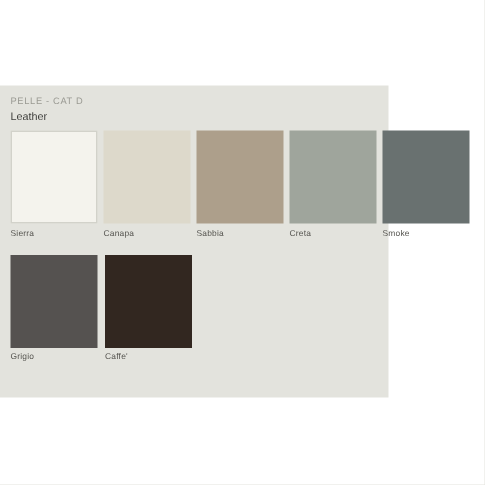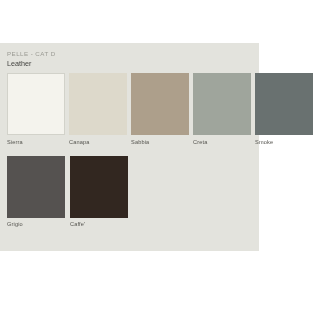--- a/index.html
+++ b/index.html
@@ -10,21 +10,21 @@
     width: 323px;
     height: 323px;
     background: #ffffff;
     font-family: "Liberation Sans", sans-serif;
     overflow: hidden;
   }
 
   #card {
     position: absolute;
     left: 0;
-    top: 43px;
+    top: 57px;
     width: 259px;
     height: 208px;
     background: #e3e3dd;
     box-sizing: border-box;
   }
 
   #header {
     padding: 6px 7px 0 7px;
   }
 

